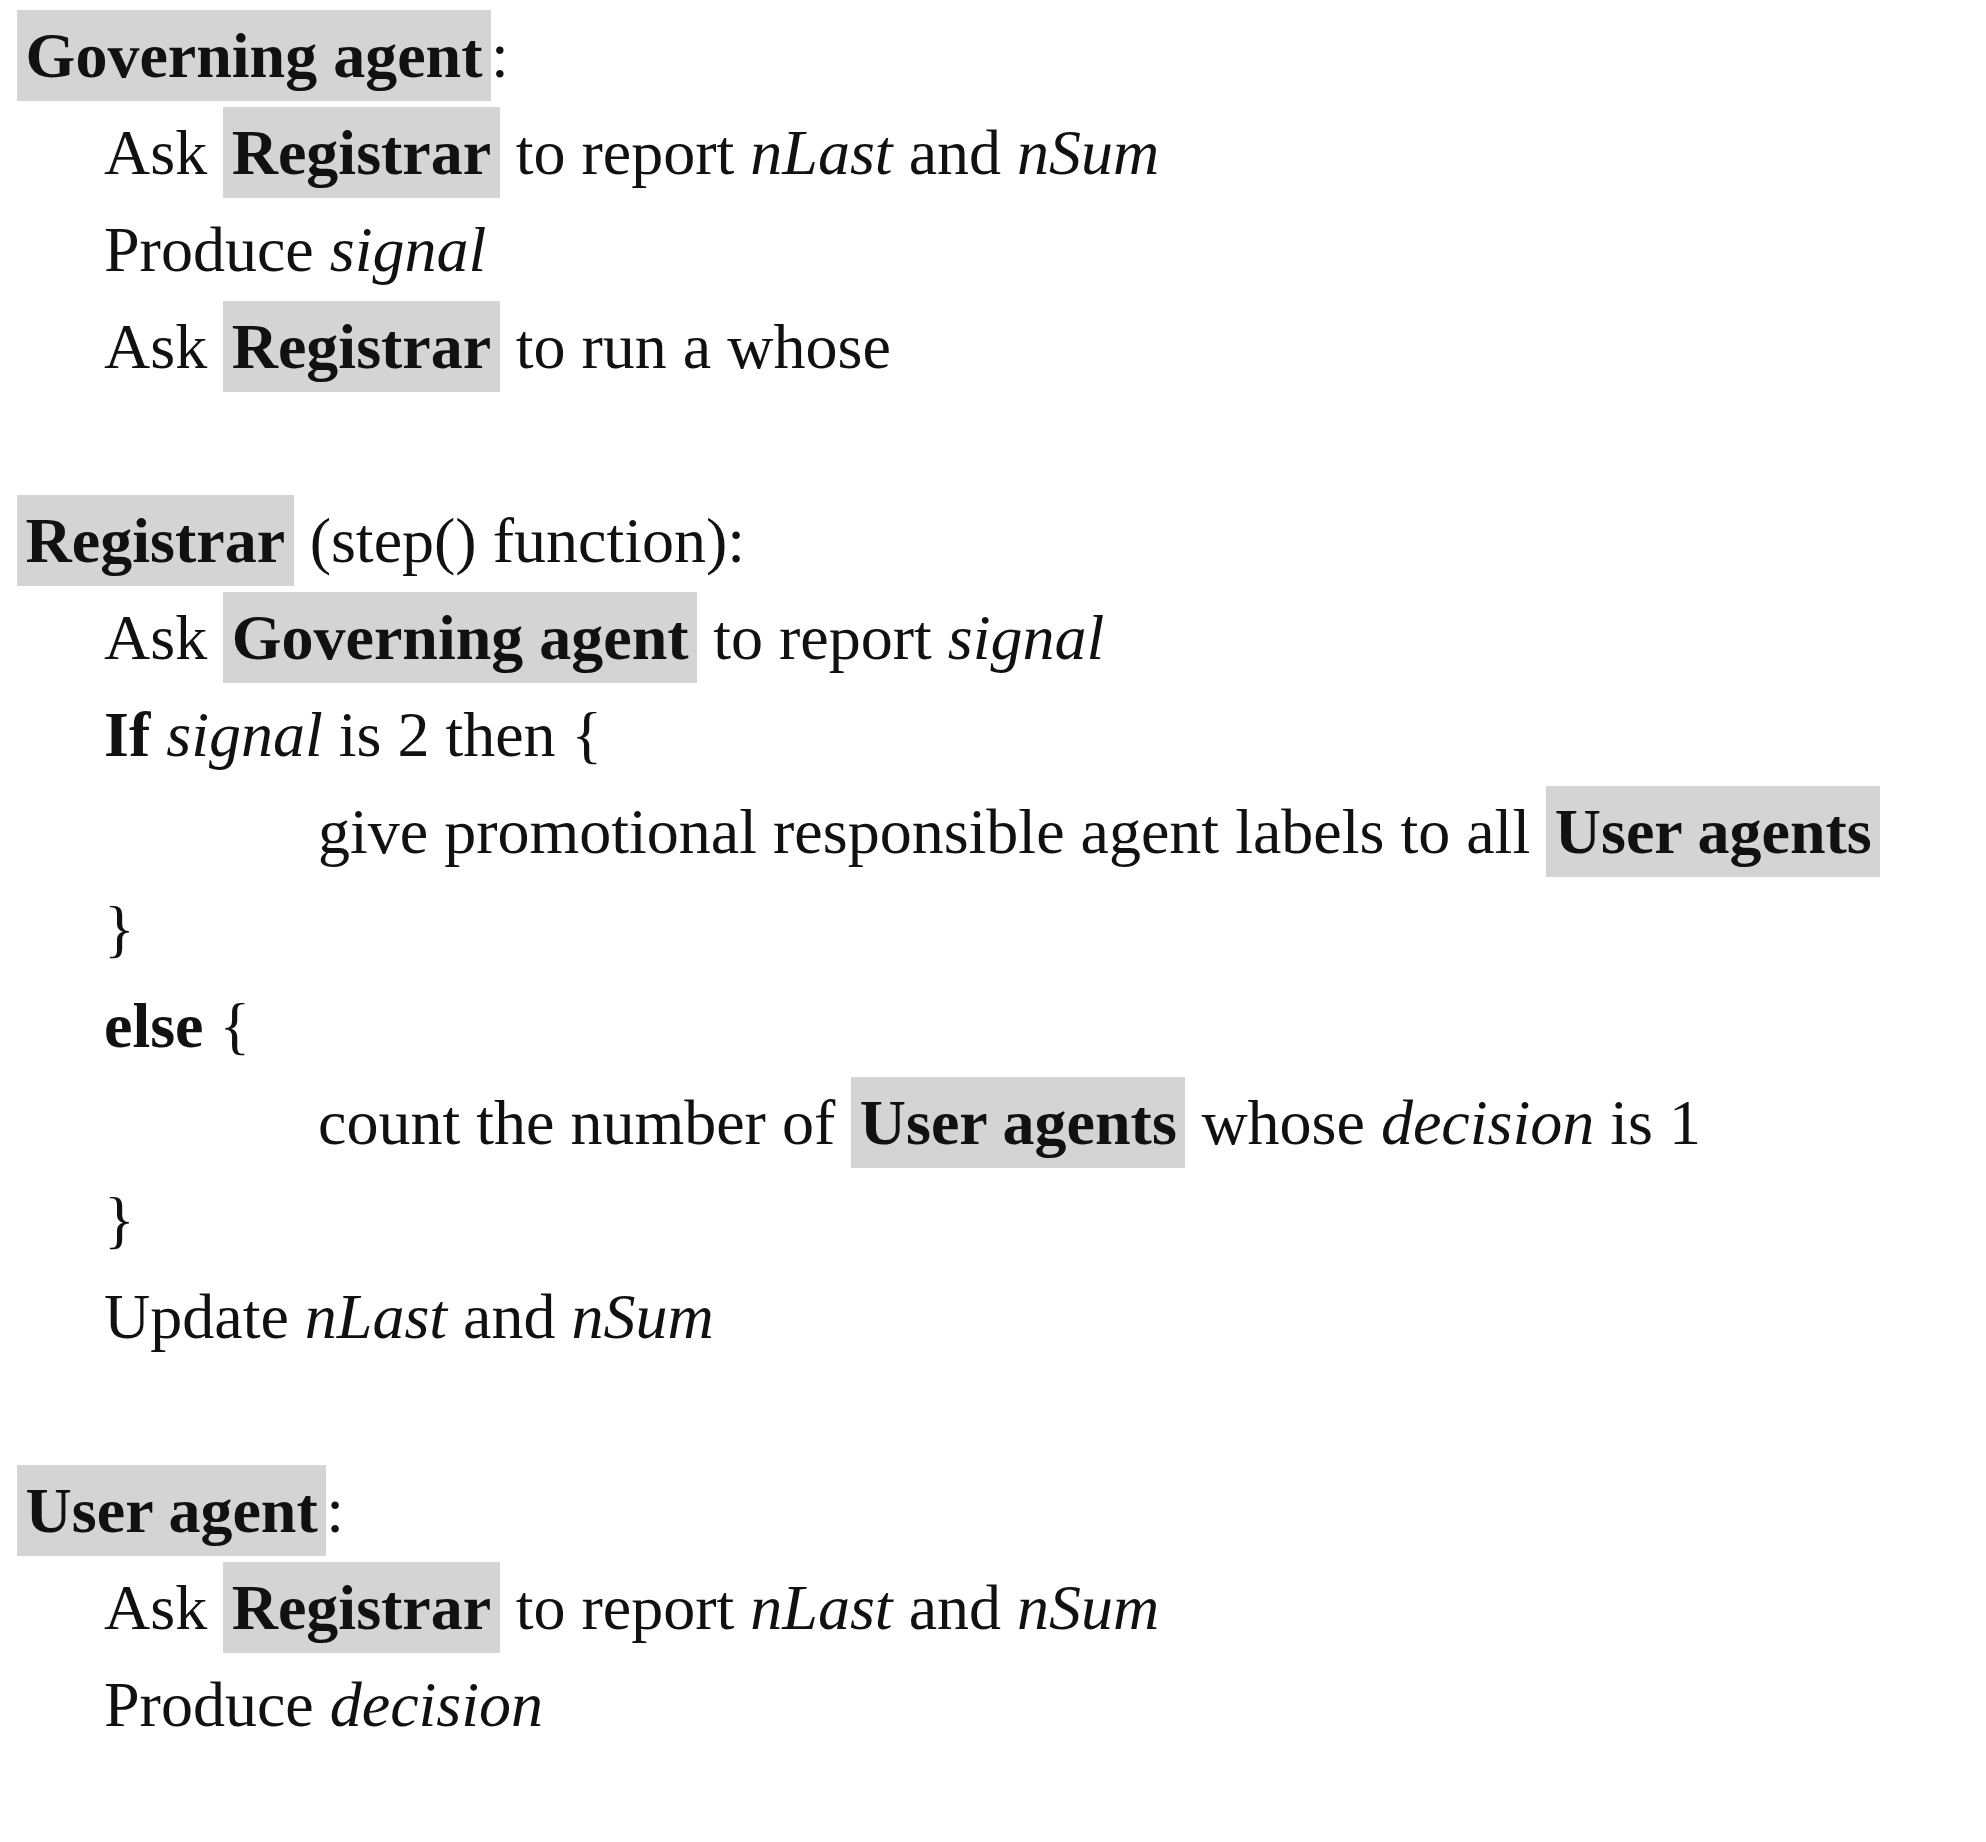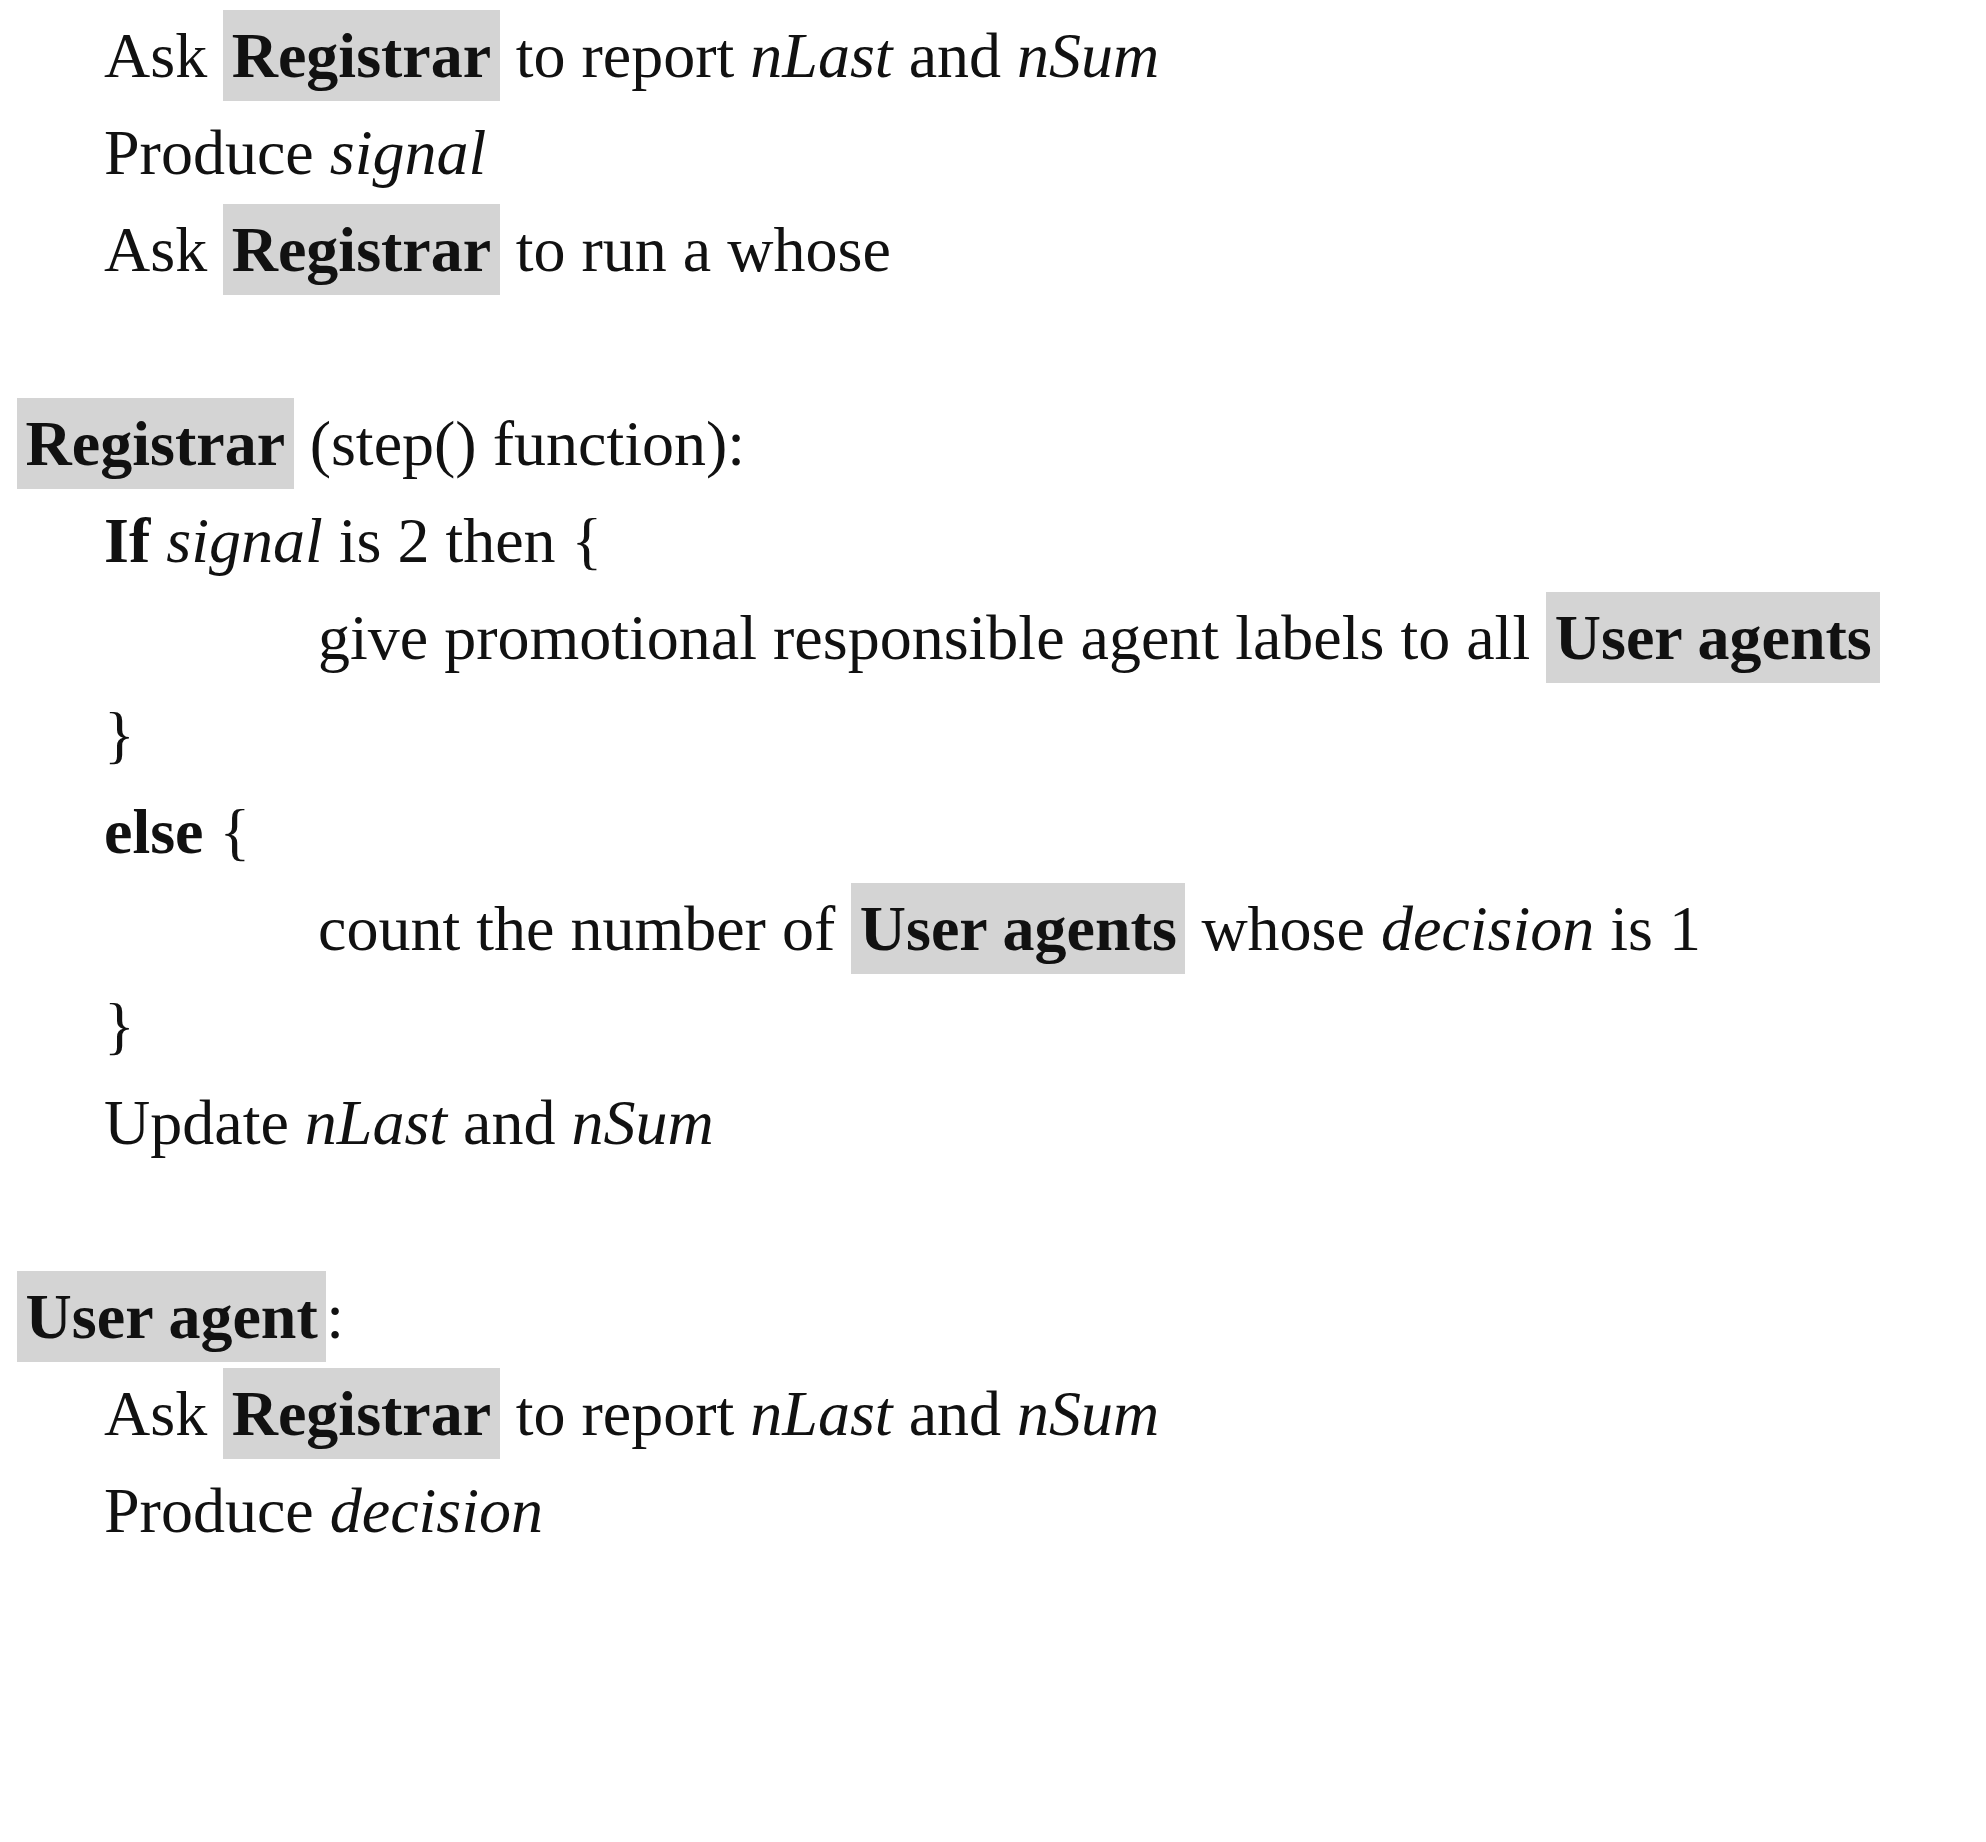--- a/index.html
+++ b/index.html
@@ -36,25 +36,27 @@
   .italic { font-style: italic; }
   .hl {
     background: #d4d4d4;
     padding: 10.3px 8.6px;
   }
 </style>
 </head>
 <body>
 
 <div class="code-block" id="code-block">
+    <div class="line indent-0"><span class="run bold hl">Governing agent</span><span class="run">:</span></div>
     <div class="line indent-1"><span class="run">Ask </span><span class="run bold hl">Registrar</span><span class="run"> to report </span><span class="run italic">nLast</span><span class="run"> and </span><span class="run italic">nSum</span></div>
     <div class="line indent-1"><span class="run">Produce </span><span class="run italic">signal</span></div>
     <div class="line indent-1"><span class="run">Ask </span><span class="run bold hl">Registrar</span><span class="run"> to run a whose</span></div>
     <div class="line blank"></div>
     <div class="line indent-0"><span class="run bold hl">Registrar</span><span class="run"> (step() function):</span></div>
+    <div class="line indent-1"><span class="run">Ask </span><span class="run bold hl">Governing agent</span><span class="run"> to report </span><span class="run italic">signal</span></div>
     <div class="line indent-1"><span class="run bold">If</span><span class="run"> </span><span class="run italic">signal</span><span class="run"> is 2 then {</span></div>
     <div class="line indent-2"><span class="run">give promotional responsible agent labels to all </span><span class="run bold hl">User agents</span></div>
     <div class="line indent-1"><span class="run">}</span></div>
     <div class="line indent-1"><span class="run bold">else</span><span class="run"> {</span></div>
     <div class="line indent-2"><span class="run">count the number of </span><span class="run bold hl">User agents</span><span class="run"> whose </span><span class="run italic">decision</span><span class="run"> is 1</span></div>
     <div class="line indent-1"><span class="run">}</span></div>
     <div class="line indent-1"><span class="run">Update </span><span class="run italic">nLast</span><span class="run"> and </span><span class="run italic">nSum</span></div>
     <div class="line blank"></div>
     <div class="line indent-0"><span class="run bold hl">User agent</span><span class="run">:</span></div>
     <div class="line indent-1"><span class="run">Ask </span><span class="run bold hl">Registrar</span><span class="run"> to report </span><span class="run italic">nLast</span><span class="run"> and </span><span class="run italic">nSum</span></div>

